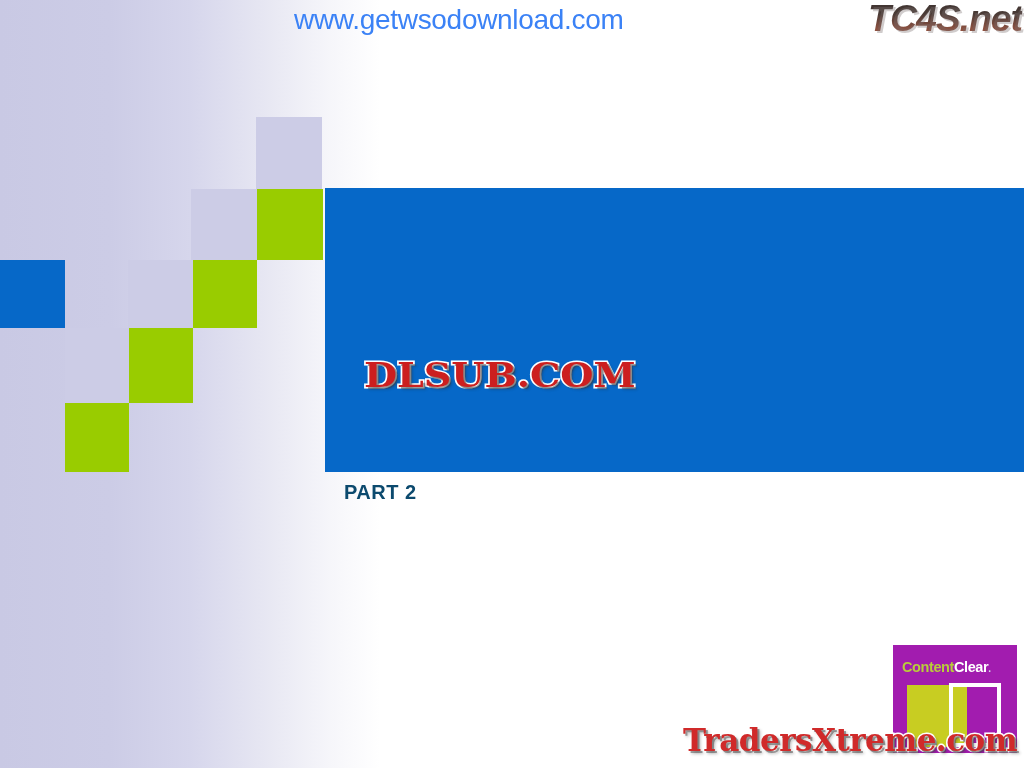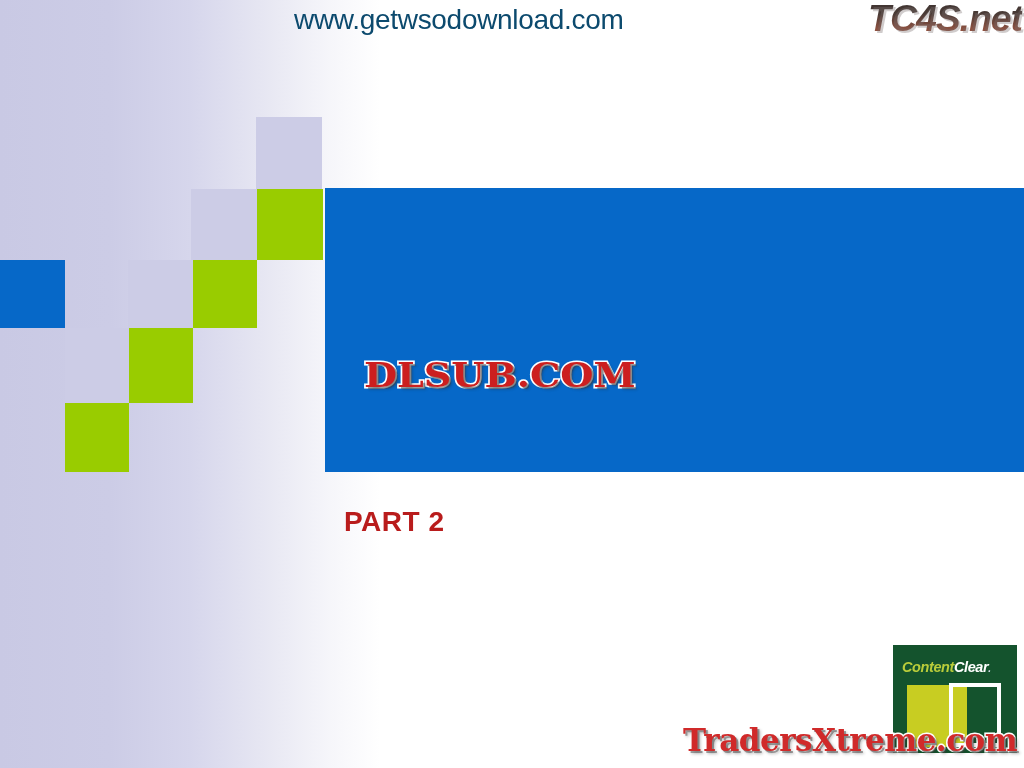--- a/index.html
+++ b/index.html
@@ -63,33 +63,33 @@
     font-weight: bold;
     line-height: 66px;
     letter-spacing: -0.2px;
     white-space: pre-line;
   }
 
   
   .part-label {
     position: absolute;
     left: 344px;
-    top: 506px;
-    color: #b91c1c;
-    font-size: 28px;
+    top: 481px;
+    color: #0c4a6e;
+    font-size: 20px;
     font-weight: bold;
     letter-spacing: 0.5px;
   }
 
   
   .site-url {
     position: absolute;
     left: 294px;
     top: 4px;
-    color: #0c4a6e;
+    color: #3b82f6;
     font-size: 28px;
     font-weight: normal;
     letter-spacing: -0.3px;
     text-align: center;
   }
 
   
   .tc4s {
     position: absolute;
     right: 2px;
@@ -145,23 +145,22 @@
     text-align: right;
   }
 
   
   .logo {
     position: absolute;
     left: 893px;
     top: 645px;
     width: 124px;
     height: 108px;
-    background: #14532d;
+    background: #a21caf;
     z-index: 20;
-    font-style: italic;
   }
   .logo-text {
     position: absolute;
     left: 9px;
     top: 14px;
     font-size: 14.5px;
     font-weight: bold;
     letter-spacing: -0.4px;
     white-space: nowrap;
   }

